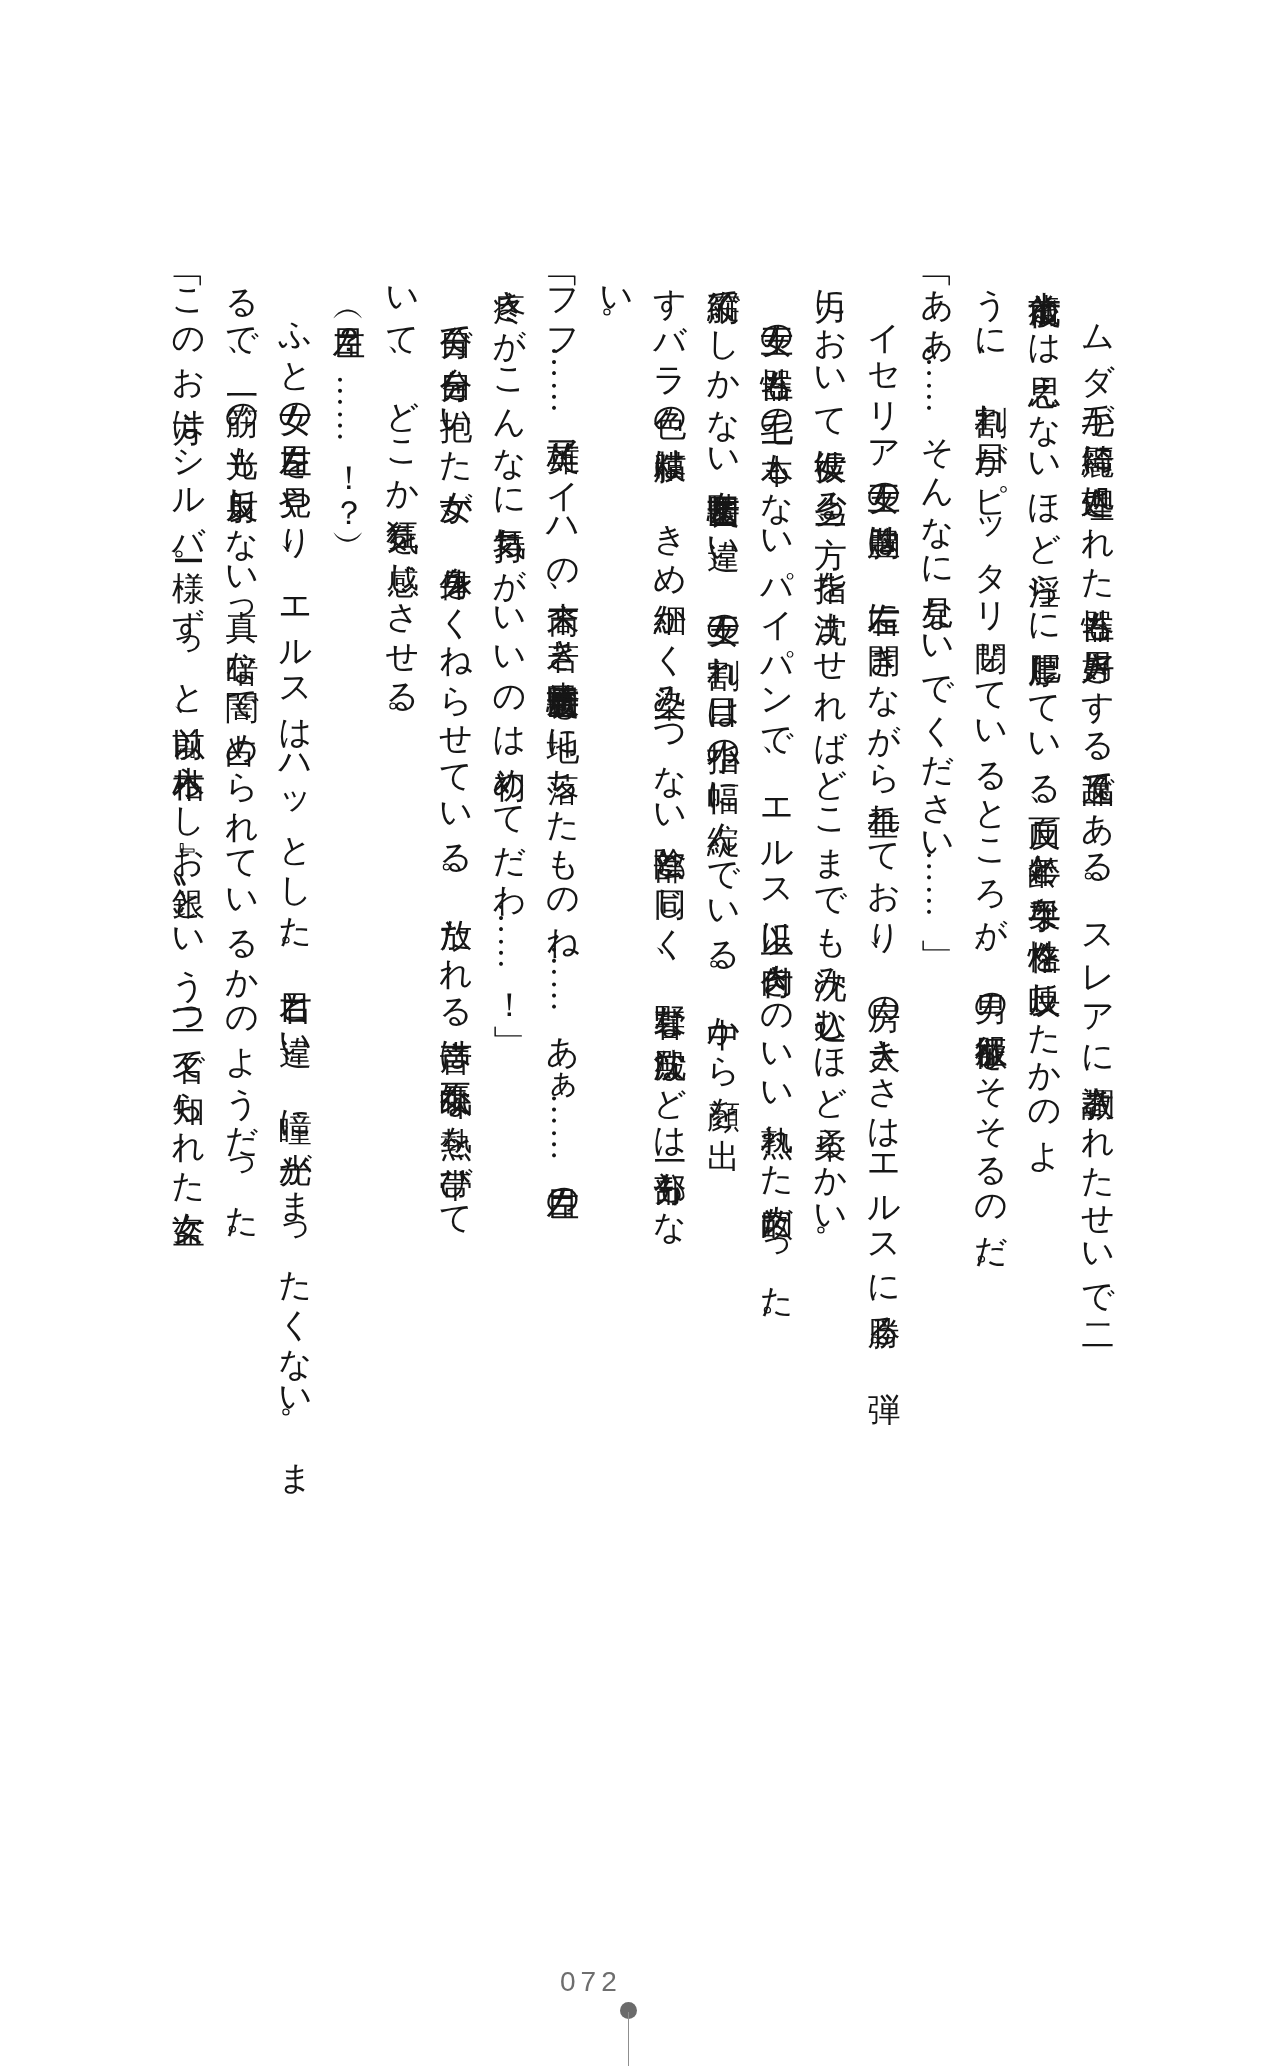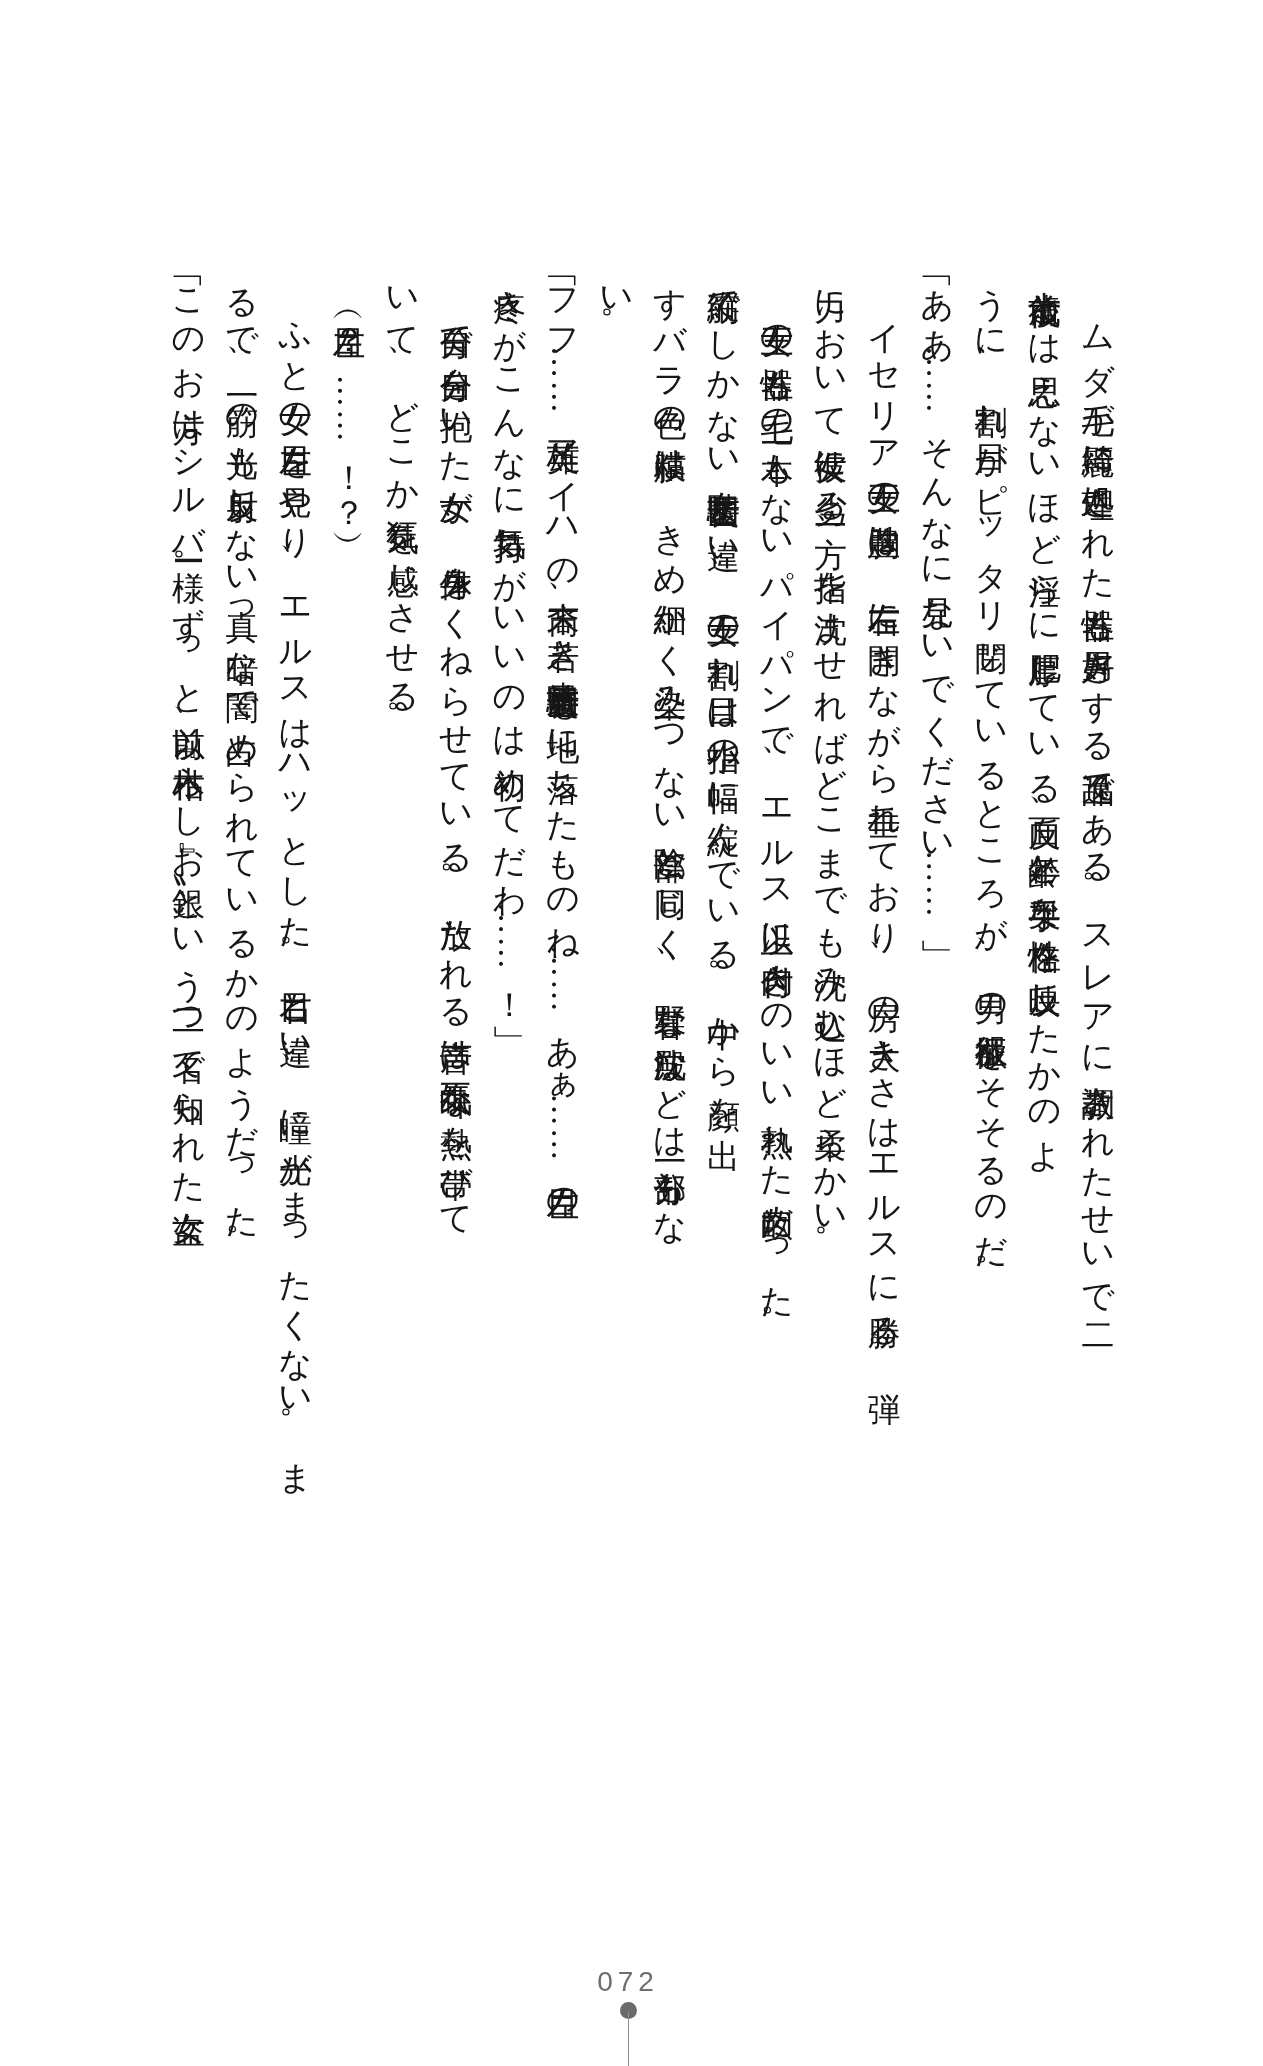--- a/index.html
+++ b/index.html
@@ -29,21 +29,21 @@
     letter-spacing: 1.7px;     
     color: #161616;
     overflow: visible;
   }
   
   .page-number {
     position: absolute;
     top: 1966px;
     left: 560px;
     width: 136px;
-    text-align: center;
+    text-align: left;
     font-family: "Liberation Sans", "DejaVu Sans", sans-serif;
     font-size: 28px;
     letter-spacing: 5px;
     color: #6e6e6e;
   }
   .footer-dot {
     position: absolute;
     top: 2002px;
     left: 620px;
     width: 17px;

